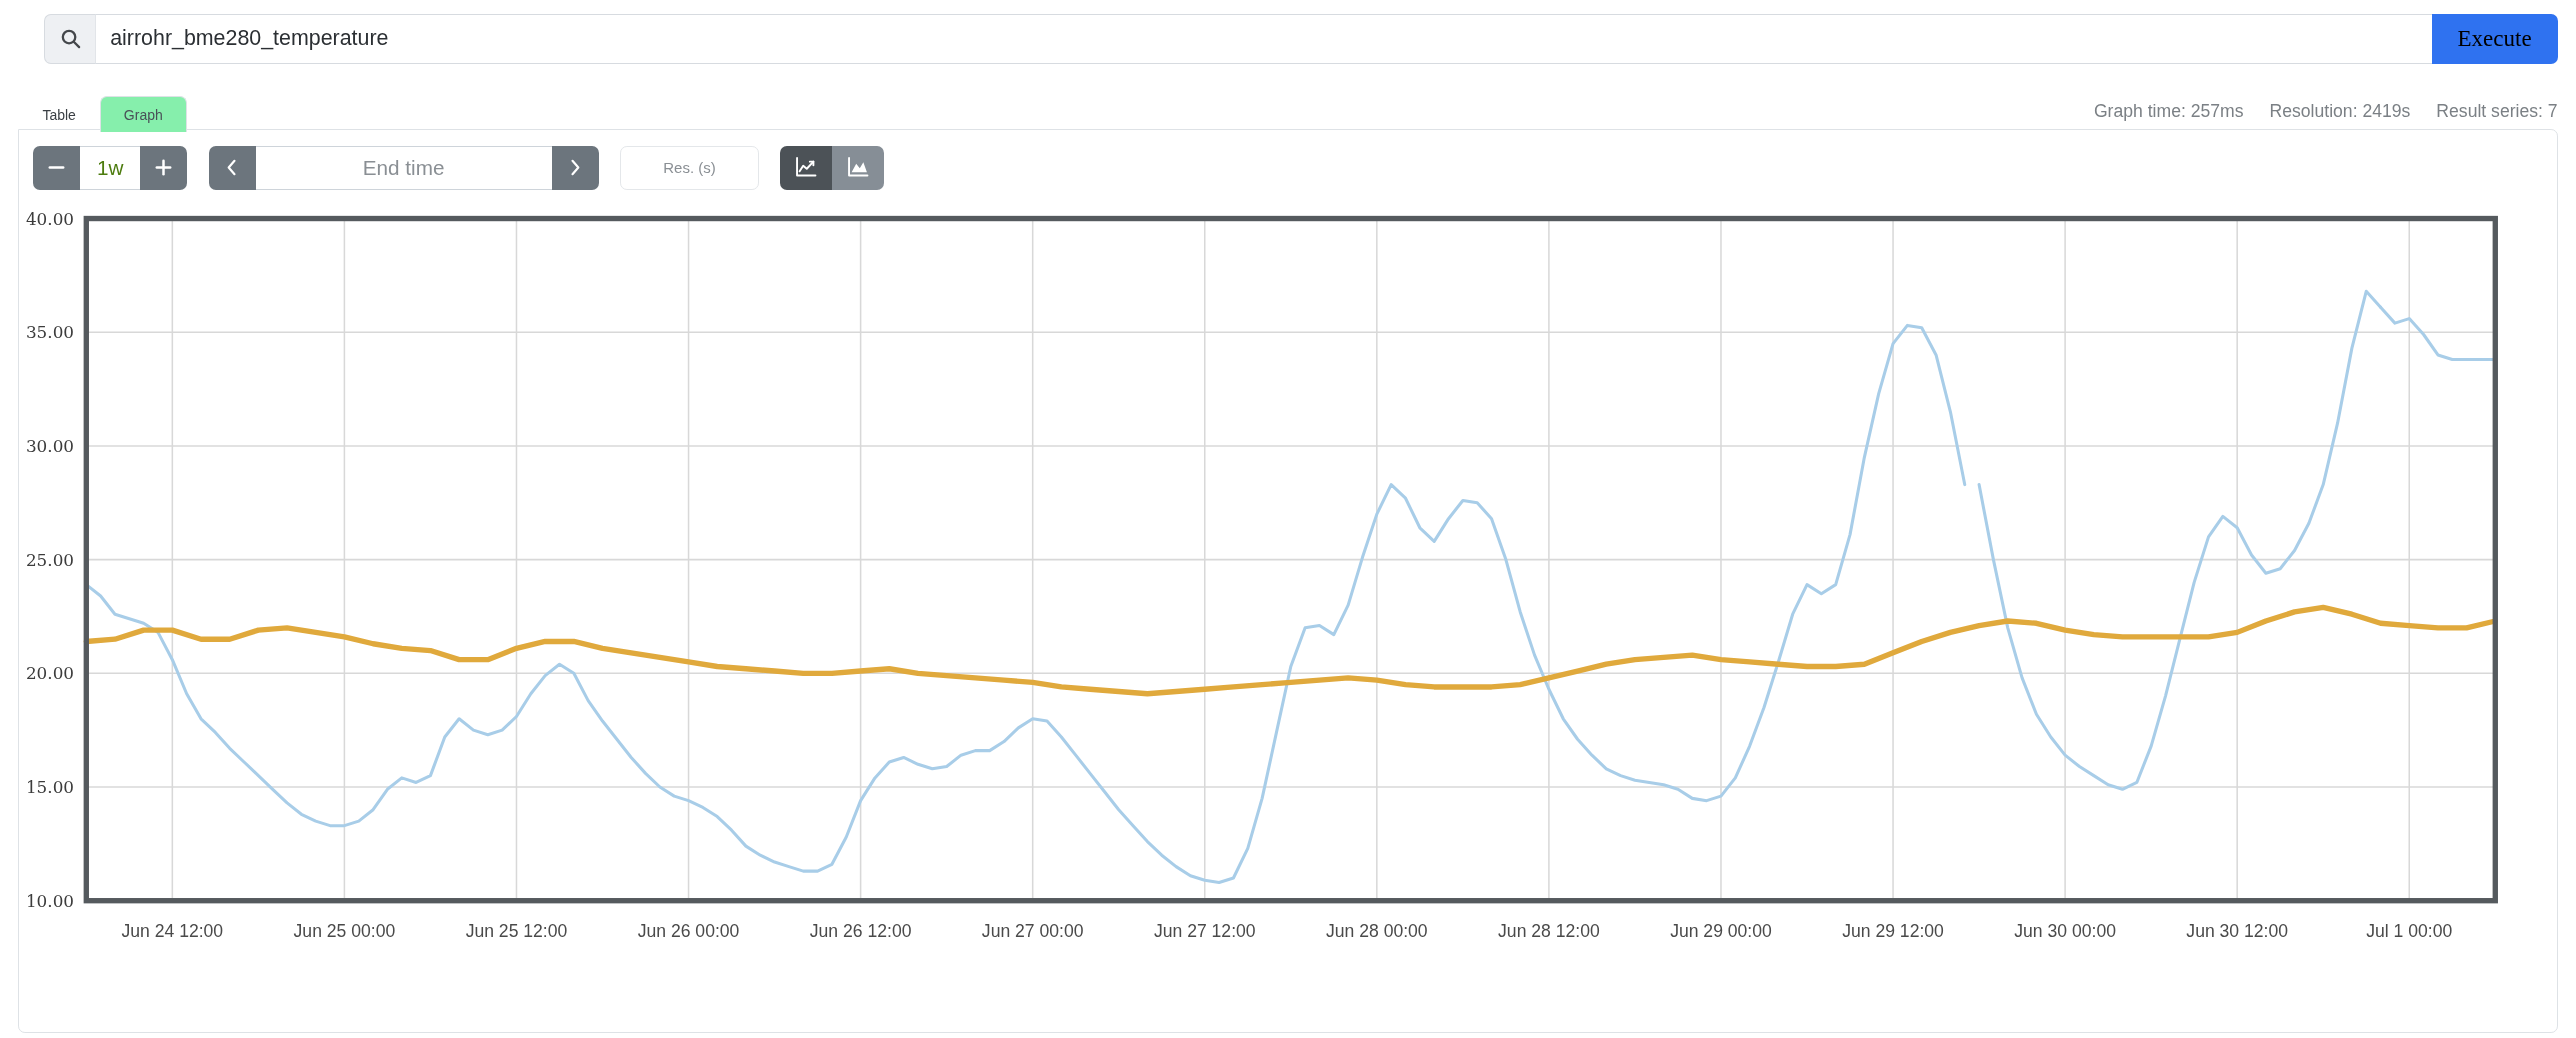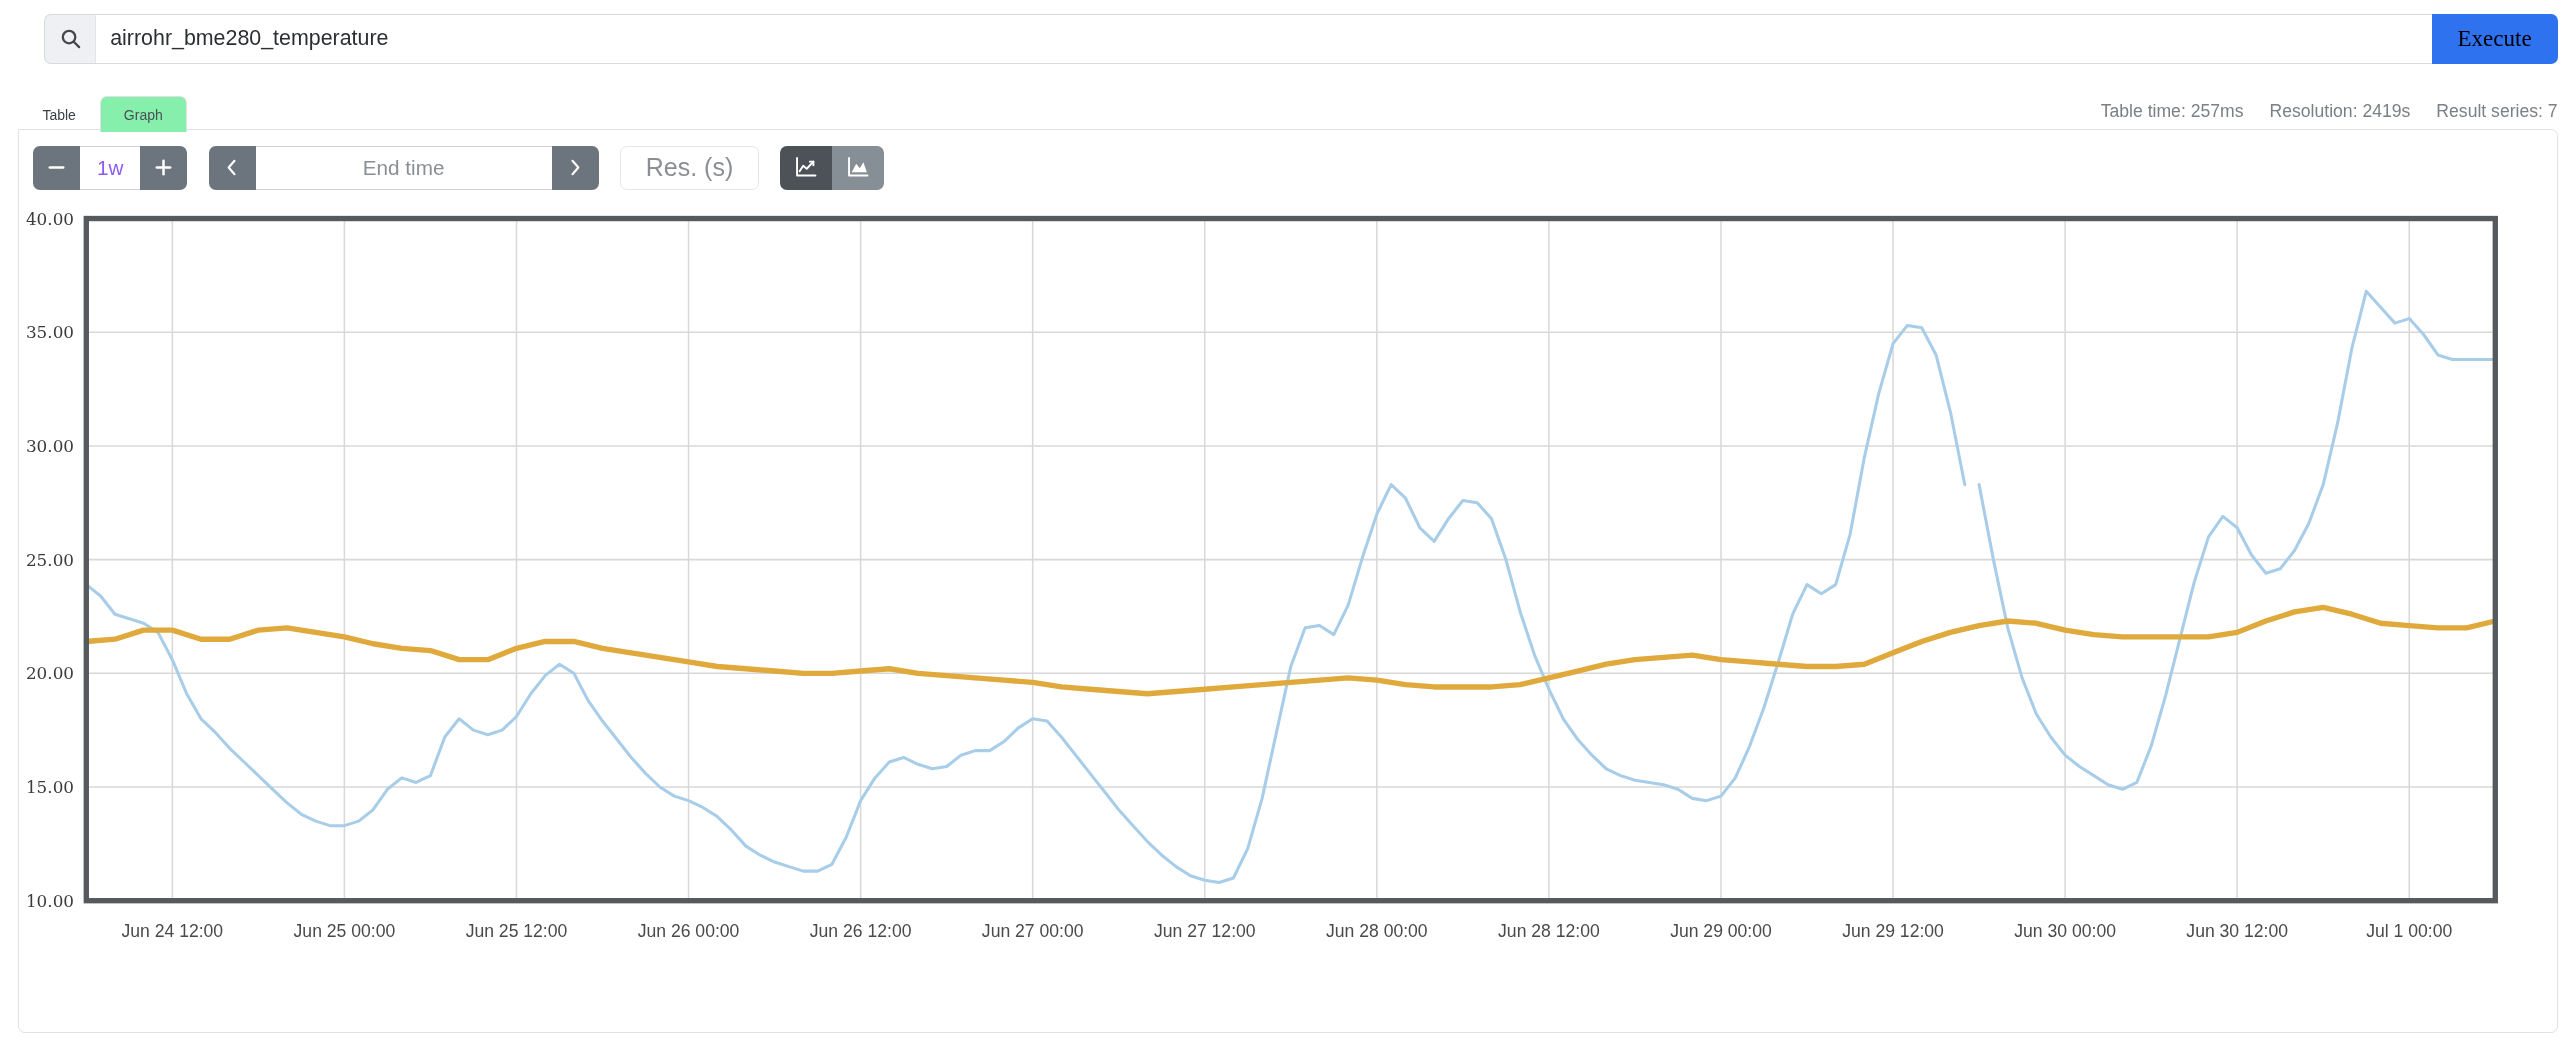--- a/index.html
+++ b/index.html
@@ -150,21 +150,21 @@
   .range-val {
     background: #ffffff;
     border: 1.5px solid #ced4da;
     border-left: none;
     border-right: none;
     width: 60px;
     display: flex;
     align-items: center;
     justify-content: center;
     font-size: 20.7px;
-    color: #8b5cf6;
+    color: #4d7c0f;
     box-sizing: border-box;
   }
   .endtime-field {
     background: #ffffff;
     border: 1.5px solid #ced4da;
     border-left: none;
     border-right: none;
     width: 296px;
     display: flex;
     align-items: center;
@@ -175,21 +175,21 @@
   }
   .res-field {
     height: 44px;
     width: 139px;
     border: 1.5px solid #e4e7ea;
     border-radius: 6.9px;
     background: #ffffff;
     display: flex;
     align-items: center;
     justify-content: center;
-    font-size: 25px;
+    font-size: 15px;
     color: #8a8f94;
     box-sizing: border-box;
   }
   .type-group {
     display: flex;
     border-radius: 6.9px;
     overflow: hidden;
     height: 44px;
   }
   .type-btn {
@@ -239,21 +239,21 @@
   </div>
   <button class="execute-btn">Execute</button>
 </div>
 
 <div class="tabs-row">
   <div class="tabs">
     <div class="tab">Table</div>
     <div class="tab active">Graph</div>
   </div>
   <div class="stats">
-    <span>Table time: 257ms</span>
+    <span>Graph time: 257ms</span>
     <span>Resolution: 2419s</span>
     <span>Result series: 7</span>
   </div>
 </div>
 
 <div class="panel">
 
   <div class="toolbar">
 
     <div class="btn-group">

